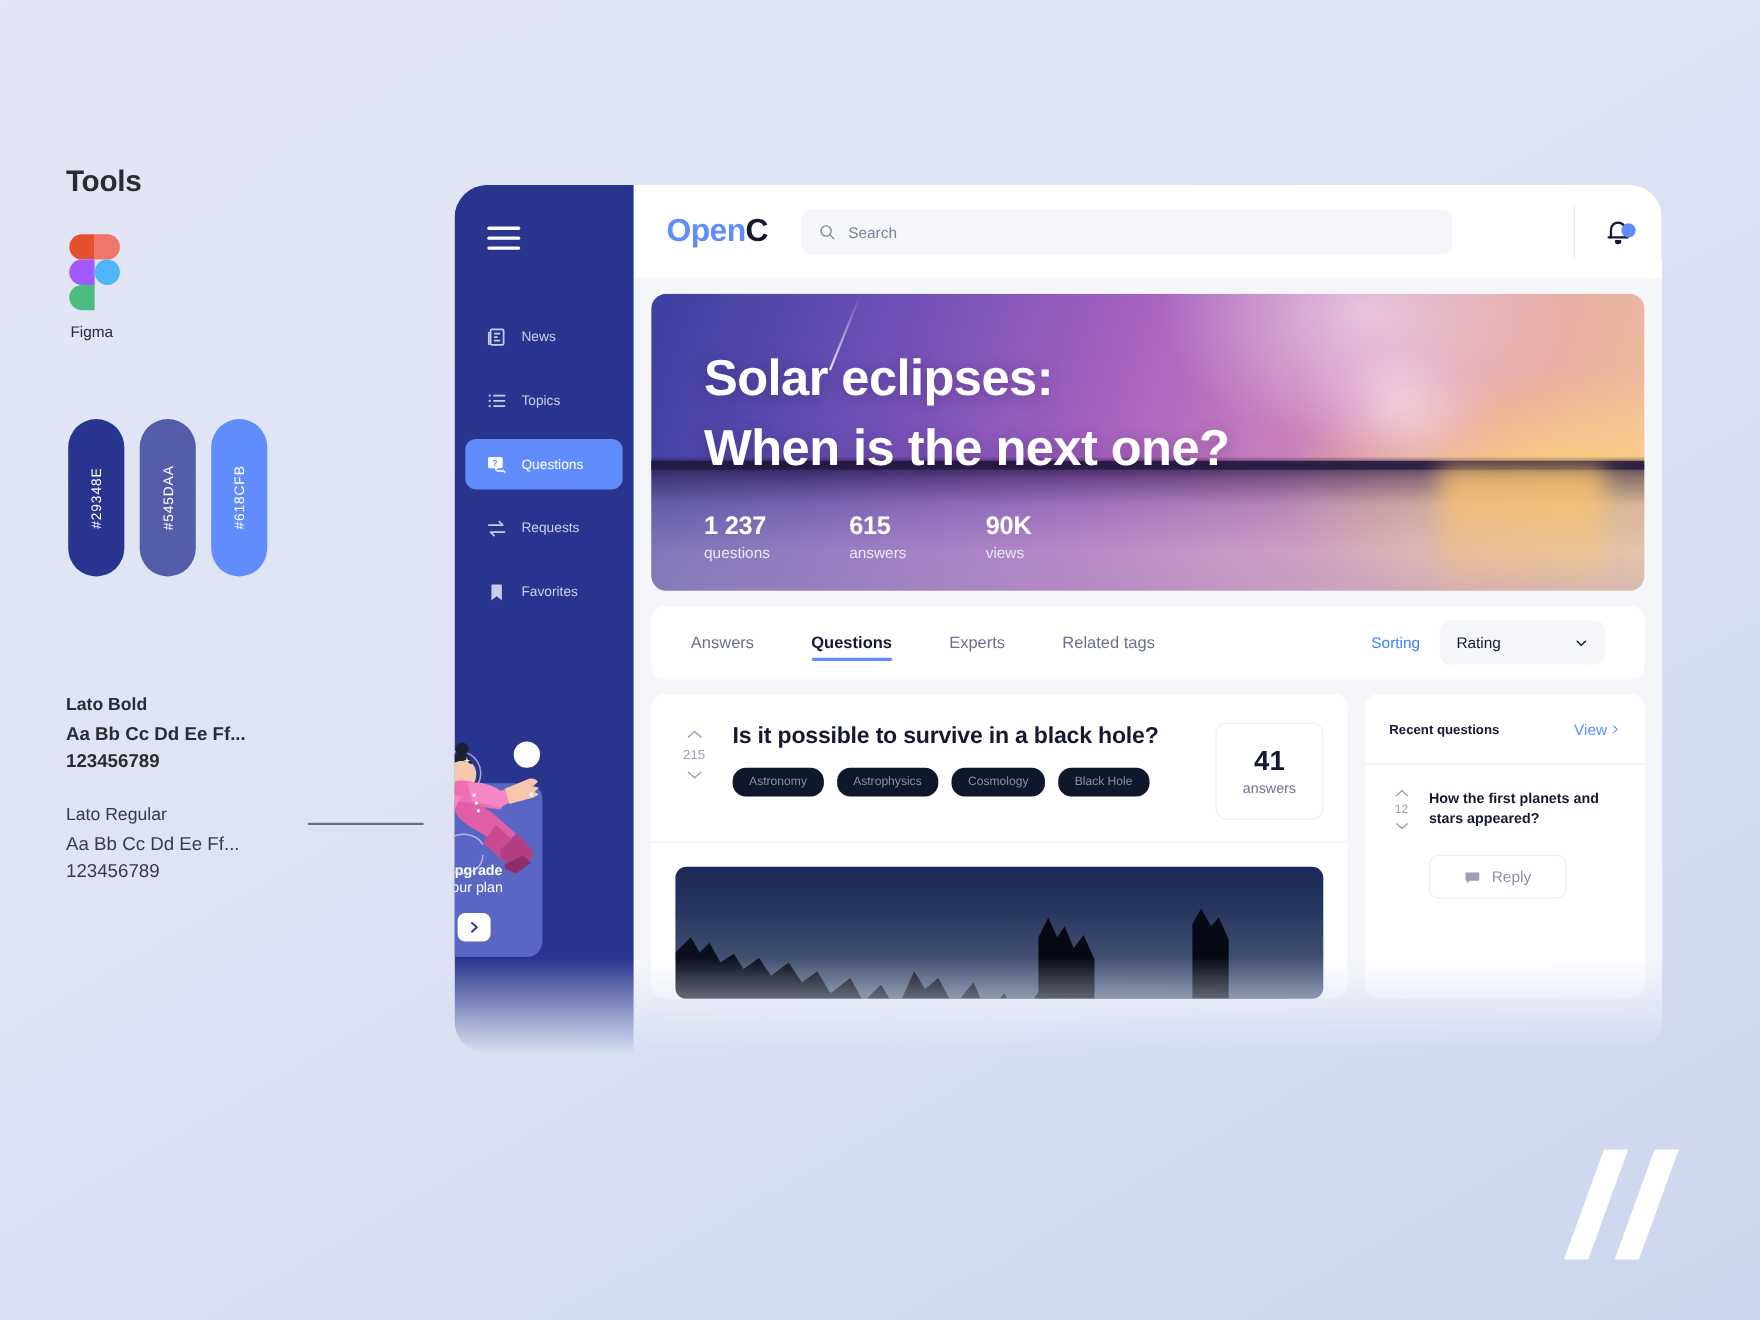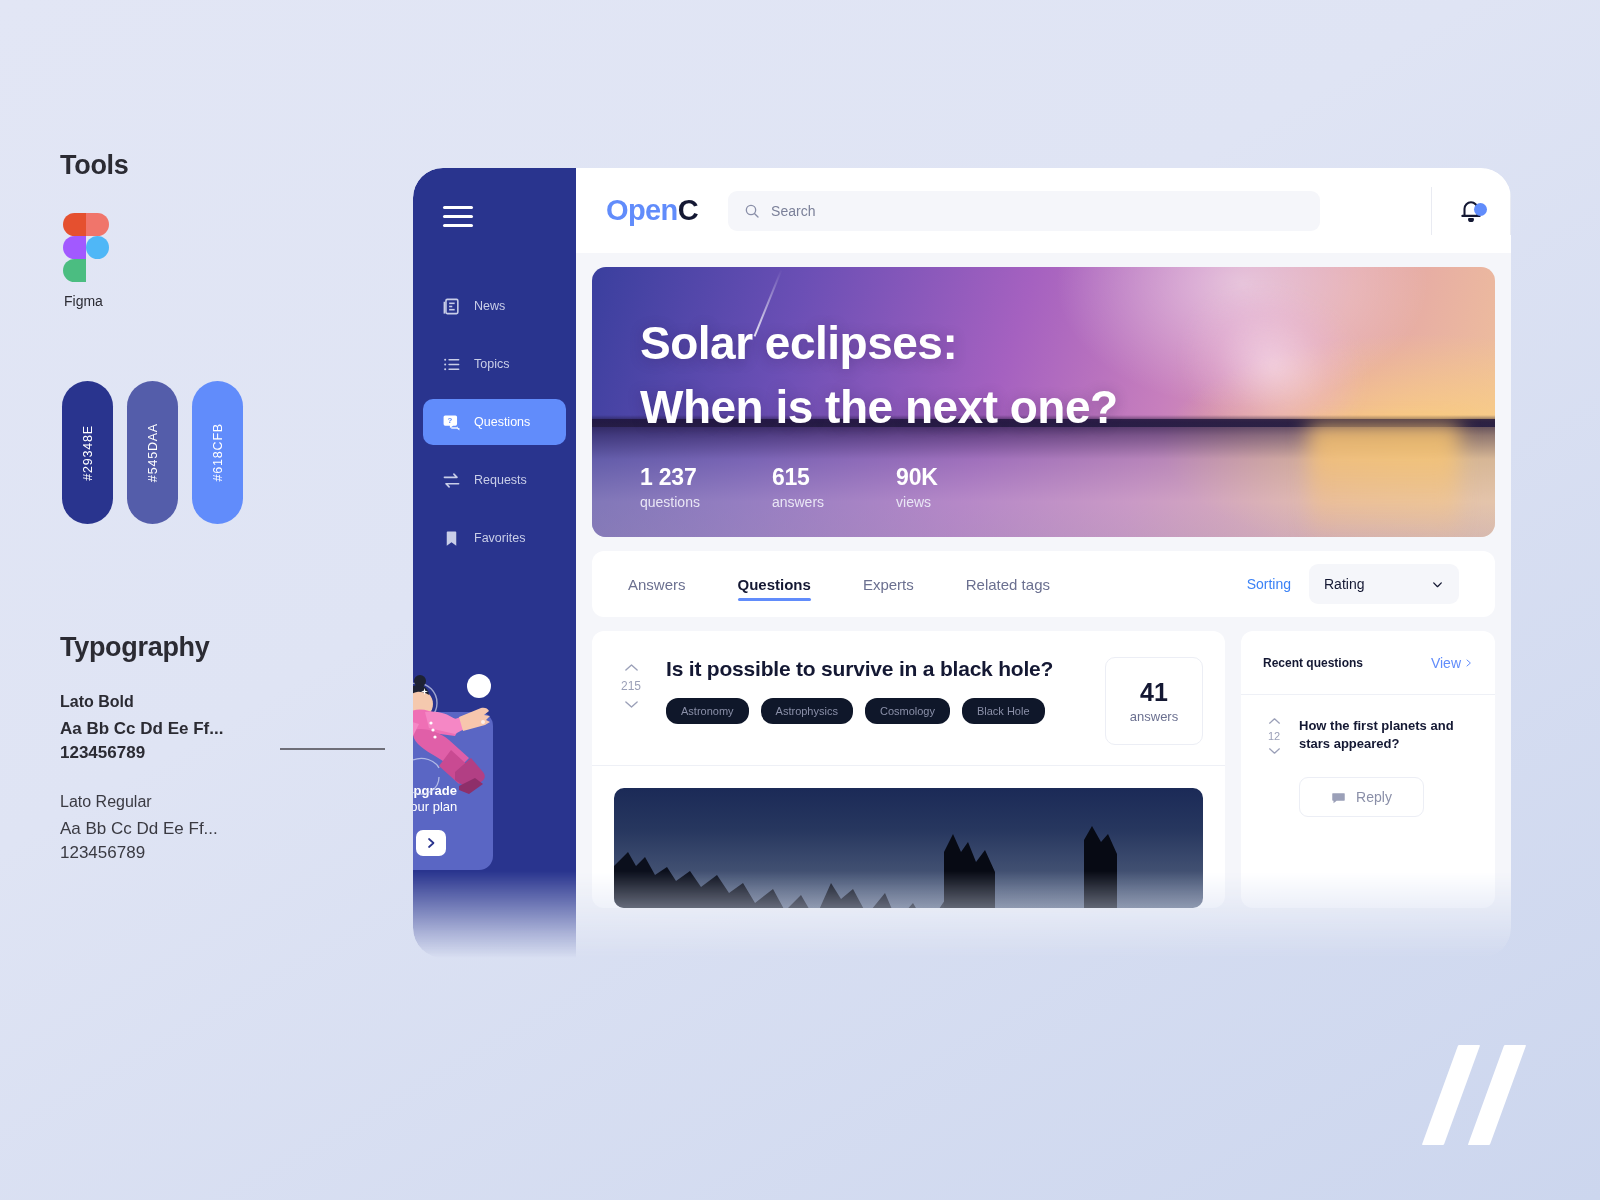--- a/index.html
+++ b/index.html
@@ -262,21 +262,20 @@
       <div class="swatch" style="background:#545DAA">
         <span>#545DAA</span>
       </div>
       <div class="swatch" style="background:#618CFB">
         <span>#618CFB</span>
       </div>
     </div>
   </div>
 
   <div class="typo-block">
-    <h2>Typography</h2>
     <div class="typo-bold">
       <div class="typo-name">Lato Bold</div>
       <div class="typo-sample">Aa Bb Cc Dd Ee Ff...</div>
       <div class="typo-sample">123456789</div>
     </div>
     <div class="typo-reg">
       <div class="typo-name">Lato Regular</div>
       <div class="typo-sample">Aa Bb Cc Dd Ee Ff...</div>
       <div class="typo-sample">123456789</div>
     </div>

